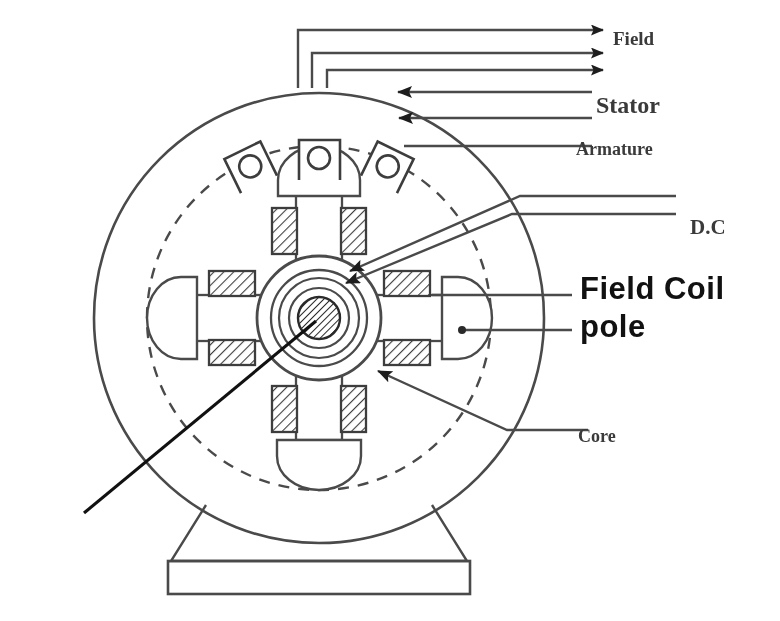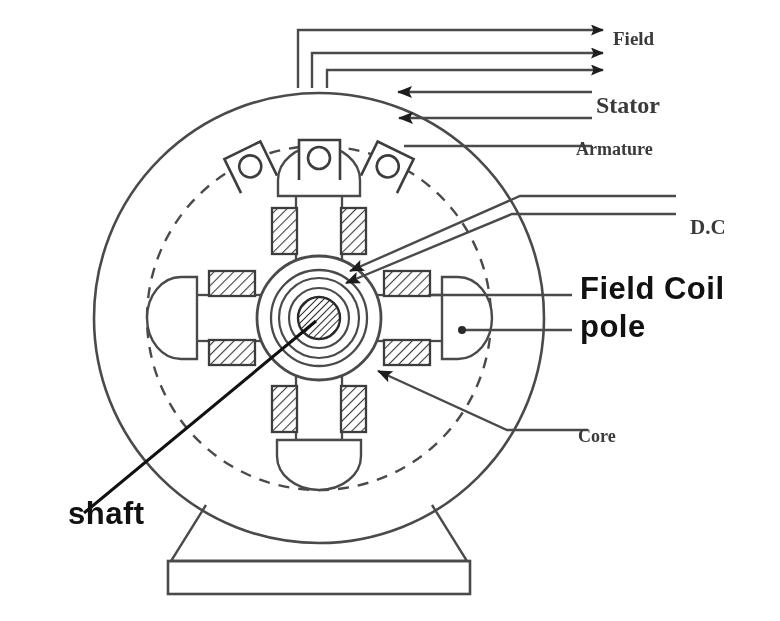--- a/index.html
+++ b/index.html
@@ -180,15 +180,14 @@
   <div class="label label-serif" id="label-armature">Armature</div>
 
   <div class="label label-serif" id="label-dc">D.C</div>
 
   <div class="label label-serif" id="label-rotor">Core</div>
 
   <div class="label label-sans-bold" id="label-fieldcoil">Field Coil</div>
 
   <div class="label label-sans-bold" id="label-pole">pole</div>
 
-  <div class="label label-sans-bold" id="label-shaft">shaft</div>
 
 </div>
 
 </body></html>

